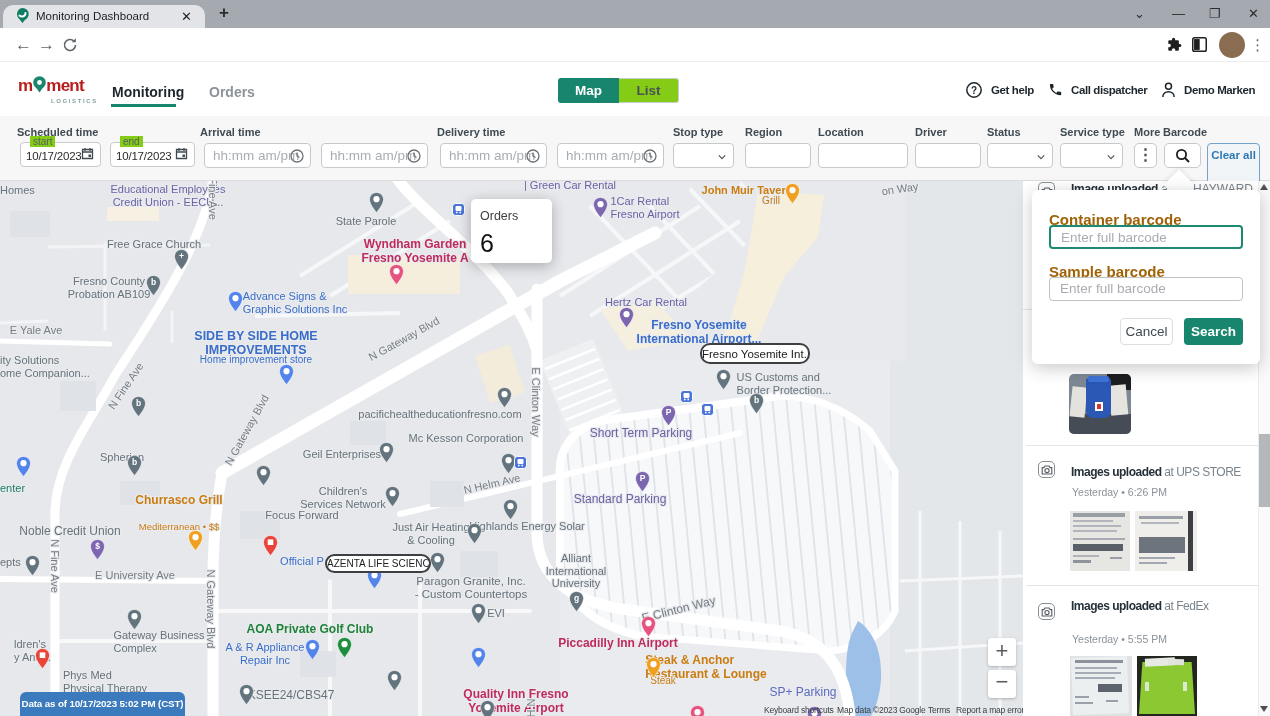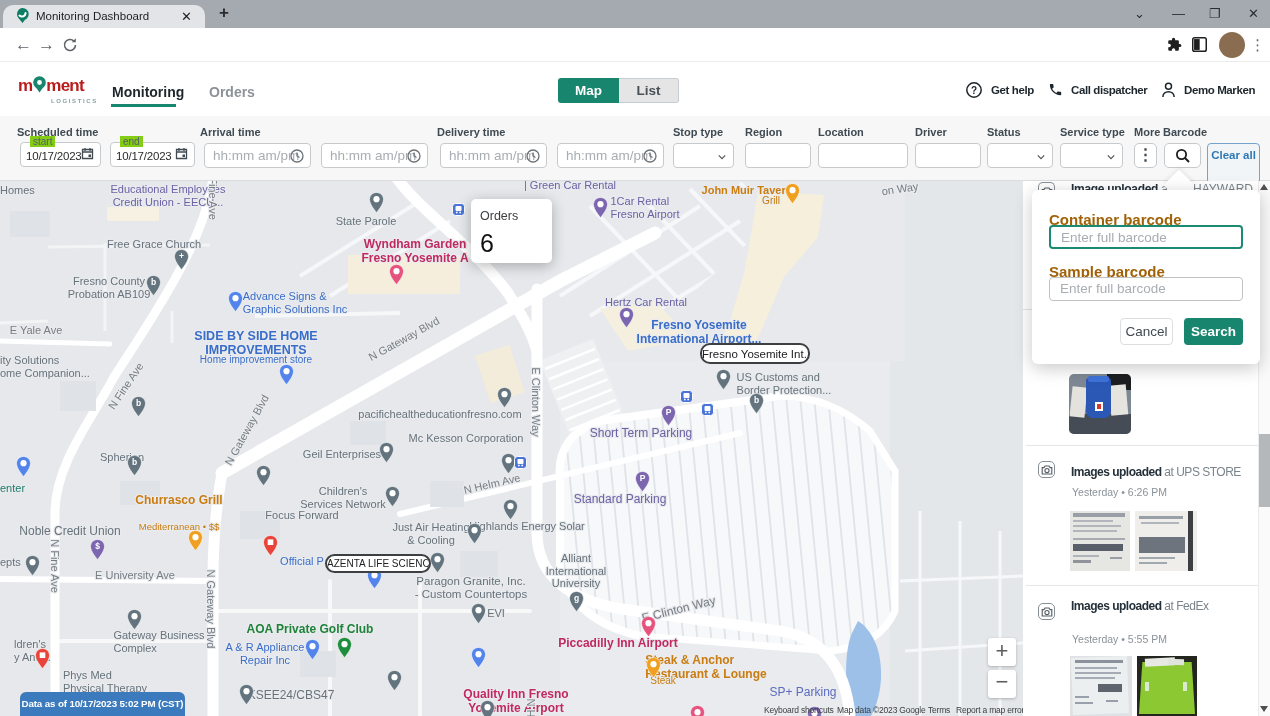--- a/index.html
+++ b/index.html
@@ -23,21 +23,21 @@
 
 #appheader { position:absolute; left:0; top:62px; width:1270px; height:54px; background:#fff; }
 #logo { position:absolute; left:18px; top:76px; width:100px; }
 #logotext { font-size:17px; font-weight:bold; color:#b91c1c; letter-spacing:-0.8px; }
 #logosub { position:absolute; left:33px; top:22px; font-size:6px; letter-spacing:1.6px; color:#8aa0a0; font-weight:bold; }
 #nav-mon { position:absolute; left:112px; top:84px; font-size:14px; font-weight:bold; color:#1d262c; }
 #nav-ord { position:absolute; left:209px; top:84px; font-size:14px; font-weight:bold; color:#8b9299; }
 #nav-underline { position:absolute; left:111px; top:104px; width:65px; height:3px; background:#18866e; }
 #seg { position:absolute; left:558px; top:78px; height:25px; display:flex; }
 #seg-map { width:61px; background:#18866e; color:#fff; font-weight:bold; font-size:13.5px; text-align:center; line-height:25px; border-radius:3px 0 0 3px; }
-#seg-list { width:60px; background:#e5e5e5; color:#4a5157; font-weight:bold; font-size:13.5px; text-align:center; line-height:23px; border:1px solid #c8cdd1; border-left:none; border-radius:0 3px 3px 0; }
+#seg-list { width:60px; background:#84cc16; color:#4a5157; font-weight:bold; font-size:13.5px; text-align:center; line-height:23px; border:1px solid #c8cdd1; border-left:none; border-radius:0 3px 3px 0; }
 .hdrit { position:absolute; top:84px; font-size:11.5px; letter-spacing:-0.4px; font-weight:bold; color:#1d262c; white-space:nowrap; }
 .hdric { position:absolute; top:82px; color:#1d262c; }
 
 
 #filterbar { position:absolute; left:0; top:116px; width:1270px; height:65px; background:#f7f7f7; border-bottom:1px solid #dcdcdc; }
 .flabel { position:absolute; top:10px; font-size:11px; color:#3f4a52; font-weight:bold; white-space:nowrap; }
 .fctrl { position:absolute; top:27px; height:25px; background:#fff; border:1px solid #c6cacd; border-radius:4px; }
 .dateb { top:26px; height:25px; }
 .datelbl { position:absolute; top:-7px; left:9px; background:#84cc16; padding:0 3px; font-size:10px; color:#555e64; }
 .dateval { position:absolute; left:5px; top:7px; font-size:11.5px; letter-spacing:-0.2px; color:#2b2b2b; }

